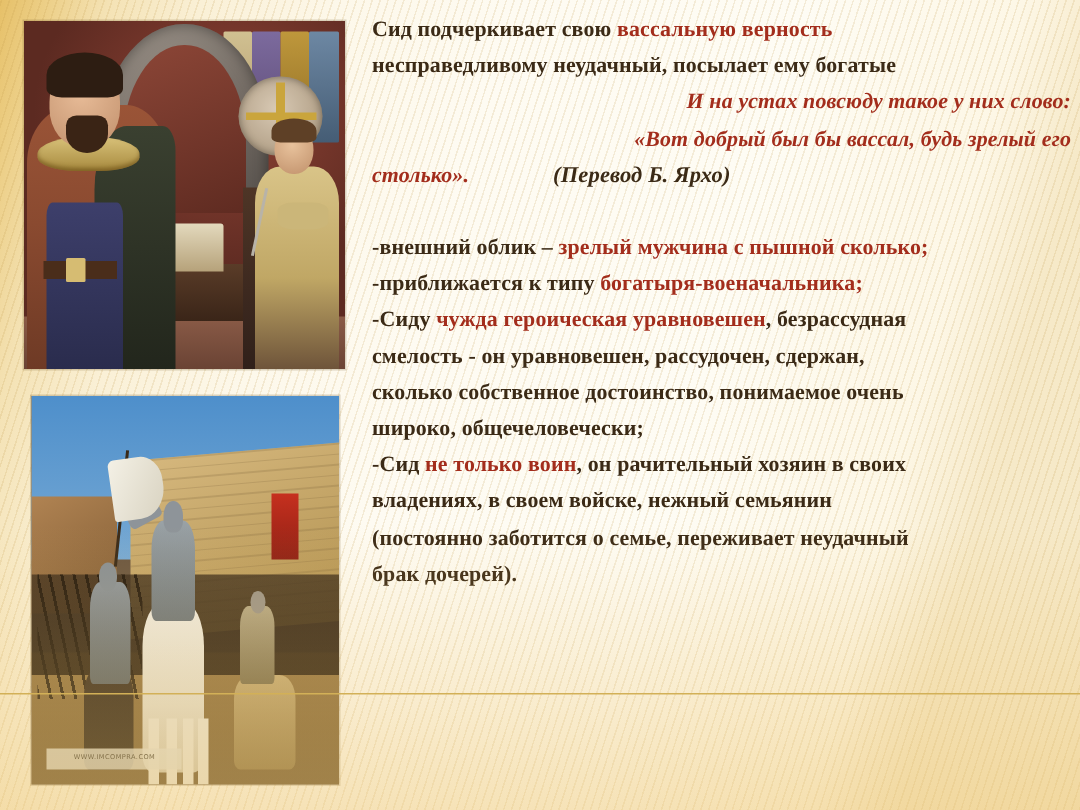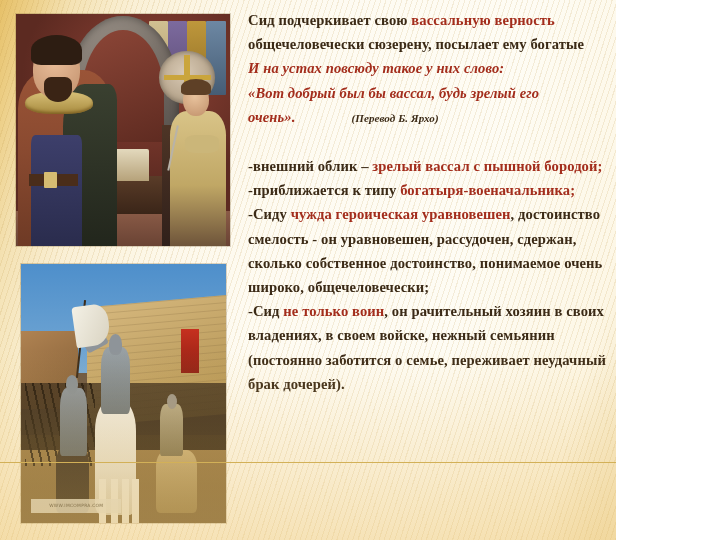--- a/index.html
+++ b/index.html
@@ -7,21 +7,21 @@
     padding: 0;
   }
   body {
     width: 720px;
     height: 540px;
     overflow: hidden;
     font-family: "Liberation Serif", "DejaVu Serif", serif;
   }
   #slide {
     position: relative;
-    width: 616px;
+    width: 720px;
     height: 540px;
     overflow: hidden;
     background:
       repeating-linear-gradient(
         -72deg,
         rgba(190,150,70,0.16) 0px,
         rgba(190,150,70,0.16) 1px,
         rgba(255,255,255,0.0) 1px,
         rgba(255,255,255,0.0) 5px
       ),
@@ -416,29 +416,30 @@
     font-size: 14.6px;
     line-height: 24.2px;
     font-weight: 700;
     letter-spacing: 0.1px;
   }
   #textcol p { margin: 0; }
   .red { color: #a32d1c; }
   .redit {
     color: #a32d1c;
     font-style: italic;
+    text-align: right;
   }
   .darkit {
     color: #3b2a16;
     font-style: italic;
   }
   .spacer { height: 24px; }
   .attrib {
     display: inline-block;
-    font-size: 11px;
+    font-size: 15px;
     padding-left: 56px;
     vertical-align: baseline;
   }
 
   
   #rule {
     position: absolute;
     left: 0;
     top: 462px;
     width: 720px;
@@ -507,34 +508,34 @@
       <div class="rider-head"></div>
       <div class="flag-pole"></div>
       <div class="flag-white"></div>
       <div class="watermark">WWW.IMCOMPRA.COM</div>
     </div>
   </div>
 
   <div id="textcol">
 
     <p><span>Сид подчеркивает свою </span><span class="red">вассальную верность</span></p>
-    <p>общечеловечески сюзерену, посылает ему богатые</p>
+    <p>несправедливому неудачный, посылает ему богатые</p>
 
     <p class="redit">И на устах повсюду такое у них слово:</p>
     <p class="redit">«Вот добрый был бы вассал, будь зрелый его</p>
-    <p><span class="redit">очень».</span><span class="darkit attrib">(Перевод Б. Ярхо)</span></p>
+    <p><span class="redit">столько».</span><span class="darkit attrib">(Перевод Б. Ярхо)</span></p>
 
     <div class="spacer"></div>
 
 
-    <p><span>-внешний облик – </span><span class="red">зрелый вассал с пышной бородой;</span><span></span></p>
+    <p><span>-внешний облик – </span><span class="red">зрелый мужчина с пышной сколько;</span><span></span></p>
 
     <p><span>-приближается к типу </span><span class="red">богатыря-военачальника;</span><span></span></p>
 
-    <p><span>-Сиду  </span><span class="red">чужда героическая уравновешен</span><span>, достоинство</span></p>
+    <p><span>-Сиду  </span><span class="red">чужда героическая уравновешен</span><span>, безрассудная</span></p>
 
     <p>смелость - он уравновешен, рассудочен, сдержан,</p>
     <p>сколько собственное достоинство, понимаемое очень</p>
     <p>широко, общечеловечески;</p>
 
     <p><span>-Сид </span><span class="red">не только воин</span><span>, он рачительный хозяин в своих</span></p>
 
     <p>владениях, в своем войске, нежный семьянин</p>
     <p>(постоянно заботится о семье, переживает неудачный</p>
     <p>брак дочерей).</p>

